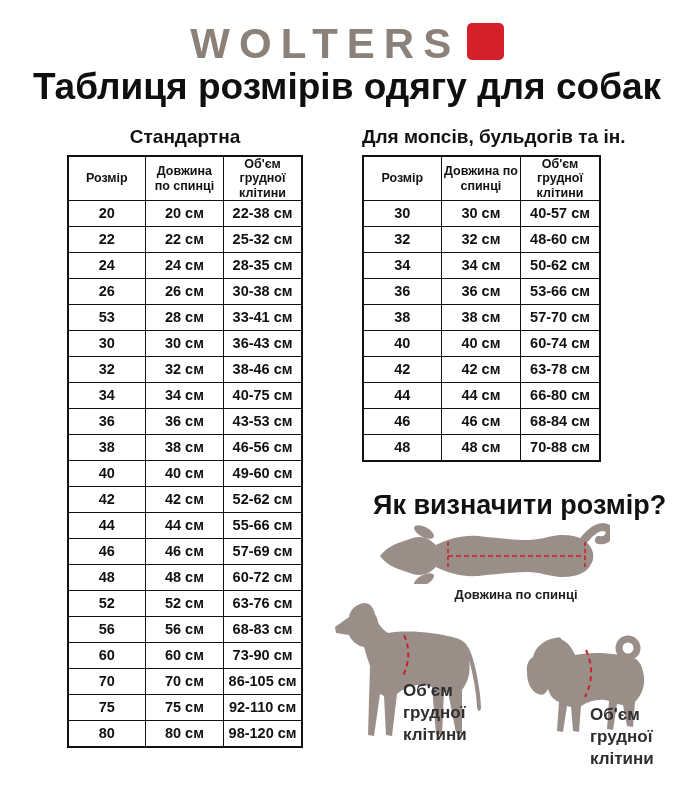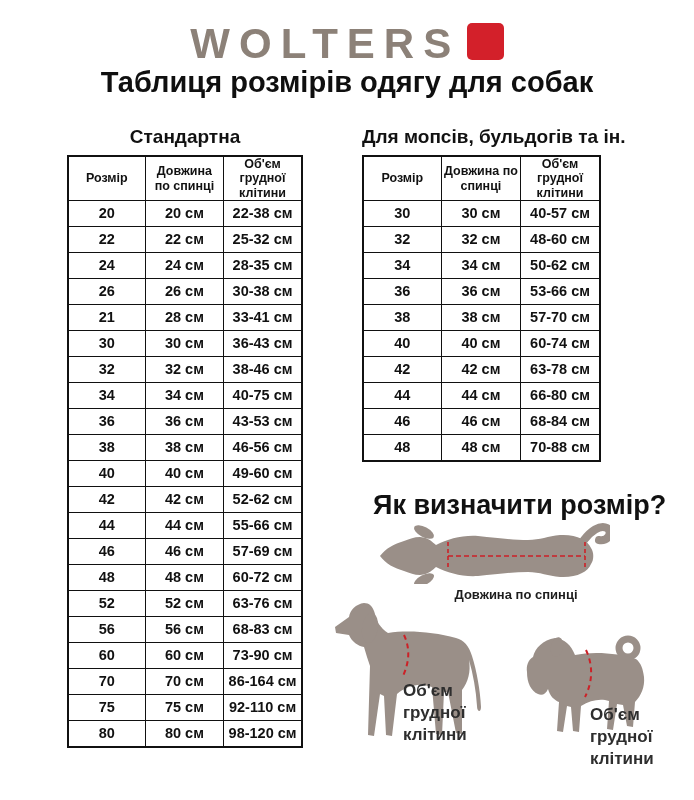--- a/index.html
+++ b/index.html
@@ -3,21 +3,21 @@
 <meta charset="utf-8">
 <style>
   html,body{margin:0;padding:0;background:#fff;}
   body{font-family:"Liberation Sans","DejaVu Sans",sans-serif;color:#111;}
   .page{position:relative;width:694px;height:800px;background:#fff;overflow:hidden;}
 
   
   .brand-row{position:absolute;top:20px;left:0;width:100%;text-align:center;white-space:nowrap;}
   .logo-text{font-size:42px;font-weight:bold;letter-spacing:9px;color:#8C8178;vertical-align:middle;}
   .logo-square{display:inline-block;width:37px;height:37px;border-radius:5px;vertical-align:middle;margin-left:2px;margin-top:-6px;}
-  .page-title{position:absolute;top:66px;left:0;width:100%;text-align:center;font-size:29px;font-weight:bold;margin:0;color:#0f0f0f;}
+  .page-title{position:absolute;top:66px;left:0;width:100%;text-align:center;font-size:37px;font-weight:bold;margin:0;color:#0f0f0f;}
 
   
   .col{position:absolute;top:126px;}
   .col-left{left:67px;width:236px;}
   .col-right{left:362px;width:239px;}
   .col-title{margin:0 0 7px 0;text-align:center;font-size:19px;font-weight:bold;white-space:nowrap;}
   table.size-table{border-collapse:collapse;table-layout:fixed;width:100%;border:2px solid #111;}
   table.size-table th,table.size-table td{border:1px solid #111;text-align:center;font-weight:bold;padding:0 2px;}
   table.size-table th{font-size:12.5px;height:36px;line-height:1.15;}
   table.size-table td{font-size:14.5px;height:25px;line-height:25px;}
@@ -70,21 +70,21 @@
             <td>24</td>
             <td>24 см</td>
             <td>28-35 см</td>
           </tr>
           <tr>
             <td>26</td>
             <td>26 см</td>
             <td>30-38 см</td>
           </tr>
           <tr>
-            <td>21</td>
+            <td>53</td>
             <td>28 см</td>
             <td>33-41 см</td>
           </tr>
           <tr>
             <td>30</td>
             <td>30 см</td>
             <td>36-43 см</td>
           </tr>
           <tr>
             <td>32</td>
@@ -142,21 +142,21 @@
             <td>68-83 см</td>
           </tr>
           <tr>
             <td>60</td>
             <td>60 см</td>
             <td>73-90 см</td>
           </tr>
           <tr>
             <td>70</td>
             <td>70 см</td>
-            <td>86-164 см</td>
+            <td>86-105 см</td>
           </tr>
           <tr>
             <td>75</td>
             <td>75 см</td>
             <td>92-110 см</td>
           </tr>
           <tr>
             <td>80</td>
             <td>80 см</td>
             <td>98-120 см</td>

